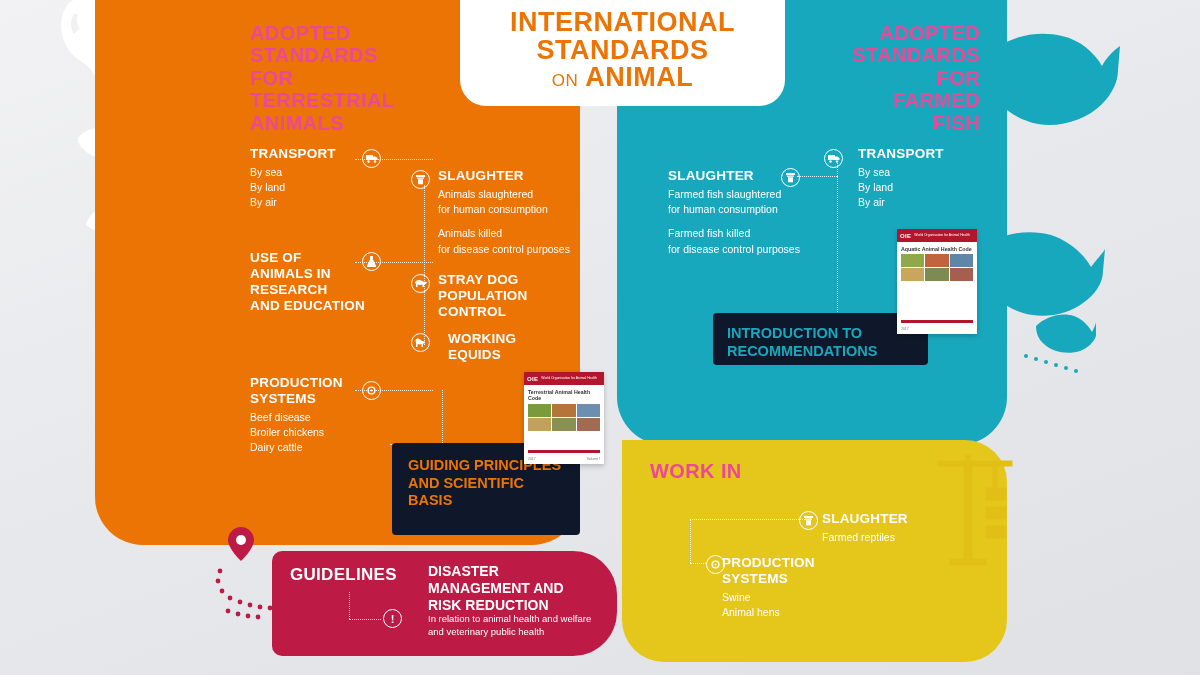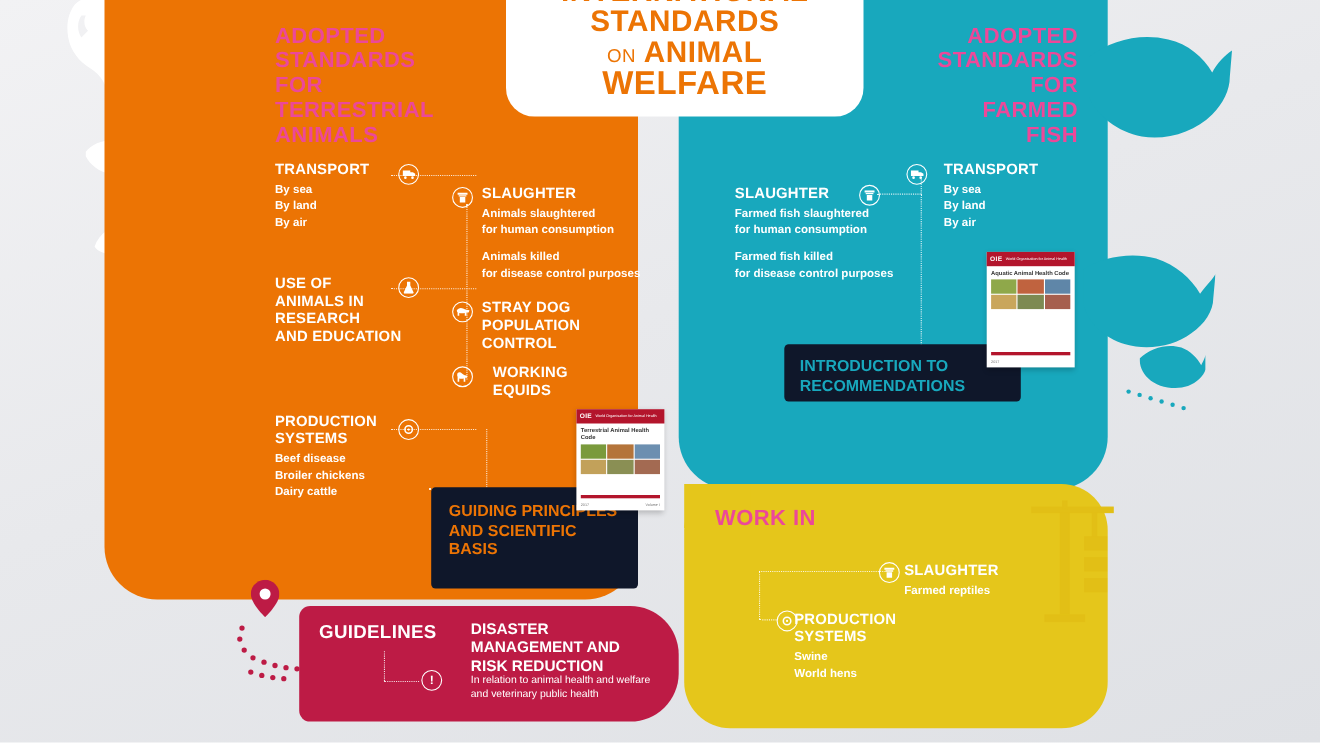--- a/index.html
+++ b/index.html
@@ -65,21 +65,21 @@
   .t3{ font-size:27px; }
   .t4{ font-size:30px; }
   .on{ font-size:17px; font-weight:normal; }
 
   
   .hdr {
     color:#ec4899; font-weight:bold; text-transform:uppercase;
     font-size:20px; line-height:1.12; letter-spacing:.4px;
   }
   .sub { color:#fff; font-weight:bold; text-transform:uppercase; font-size:13.5px; line-height:1.18; letter-spacing:.2px;}
-  .body-s { color:#fff; font-size:10.5px; line-height:1.45;font-weight:bold; }
+  .body-s { color:#fff; font-size:10.5px; line-height:1.45; }
 
   
   .orange-title{ position:absolute; left:250px; top:22px; width:180px; text-align:left;}
   .teal-title{ position:absolute; left:790px; top:22px; width:190px; text-align:right;}
 
   
   .item { position:absolute; }
   .item .sub { margin:0 0 3px 0; }
 
   .it-transport { left:250px; top:146px; width:130px; text-align:left;}
@@ -224,21 +224,20 @@
   </g>
 </svg>
 
 <div class="title-card">
   <div class="t-line t1">INTERNATIONAL</div>
   <div class="t-line t2">STANDARDS</div>
   <div class="t-line t3">
     <span class="on">ON</span>
     <span>ANIMAL</span>
   </div>
-  <div class="t-line t4">WELFARE</div>
 </div>
 
 <div class="orange-title">
   <div class="hdr">ADOPTED</div>
   <div class="hdr">STANDARDS</div>
   <div class="hdr">FOR</div>
   <div class="hdr">TERRESTRIAL</div>
   <div class="hdr">ANIMALS</div>
 </div>
 
@@ -419,21 +418,21 @@
 </div>
 <div class="ico" style="left:799px;top:511px;">
   <svg width="11" height="10" viewBox="0 0 11 10">
       <path fill="#fff" d="M1 0h9v2H1z M2 2.5h7v1.2H2z M3 4.2h5v5H3z"></path>
     </svg>
 </div>
 
 <div class="item it-y-production">
   <div class="sub">PRODUCTION<br>SYSTEMS</div>
   <div class="body-s">Swine</div>
-  <div class="body-s">World hens</div>
+  <div class="body-s">Animal hens</div>
 </div>
 <div class="ico" style="left:706px;top:555px;">
   <svg width="11" height="11" viewBox="0 0 11 11">
       <circle cx="5.5" cy="5.5" r="3.4" fill="none" stroke="#fff" stroke-width="1.4"></circle>
       <circle cx="5.5" cy="5.5" r="1" fill="#fff"></circle>
     </svg>
 </div>
 
 <svg class="pin" viewBox="0 0 26 34">
   <path fill="#bd1b45" d="M13 0C6 0 0 6 0 13c0 9 13 21 13 21s13-12 13-21C26 6 20 0 13 0z"></path>

